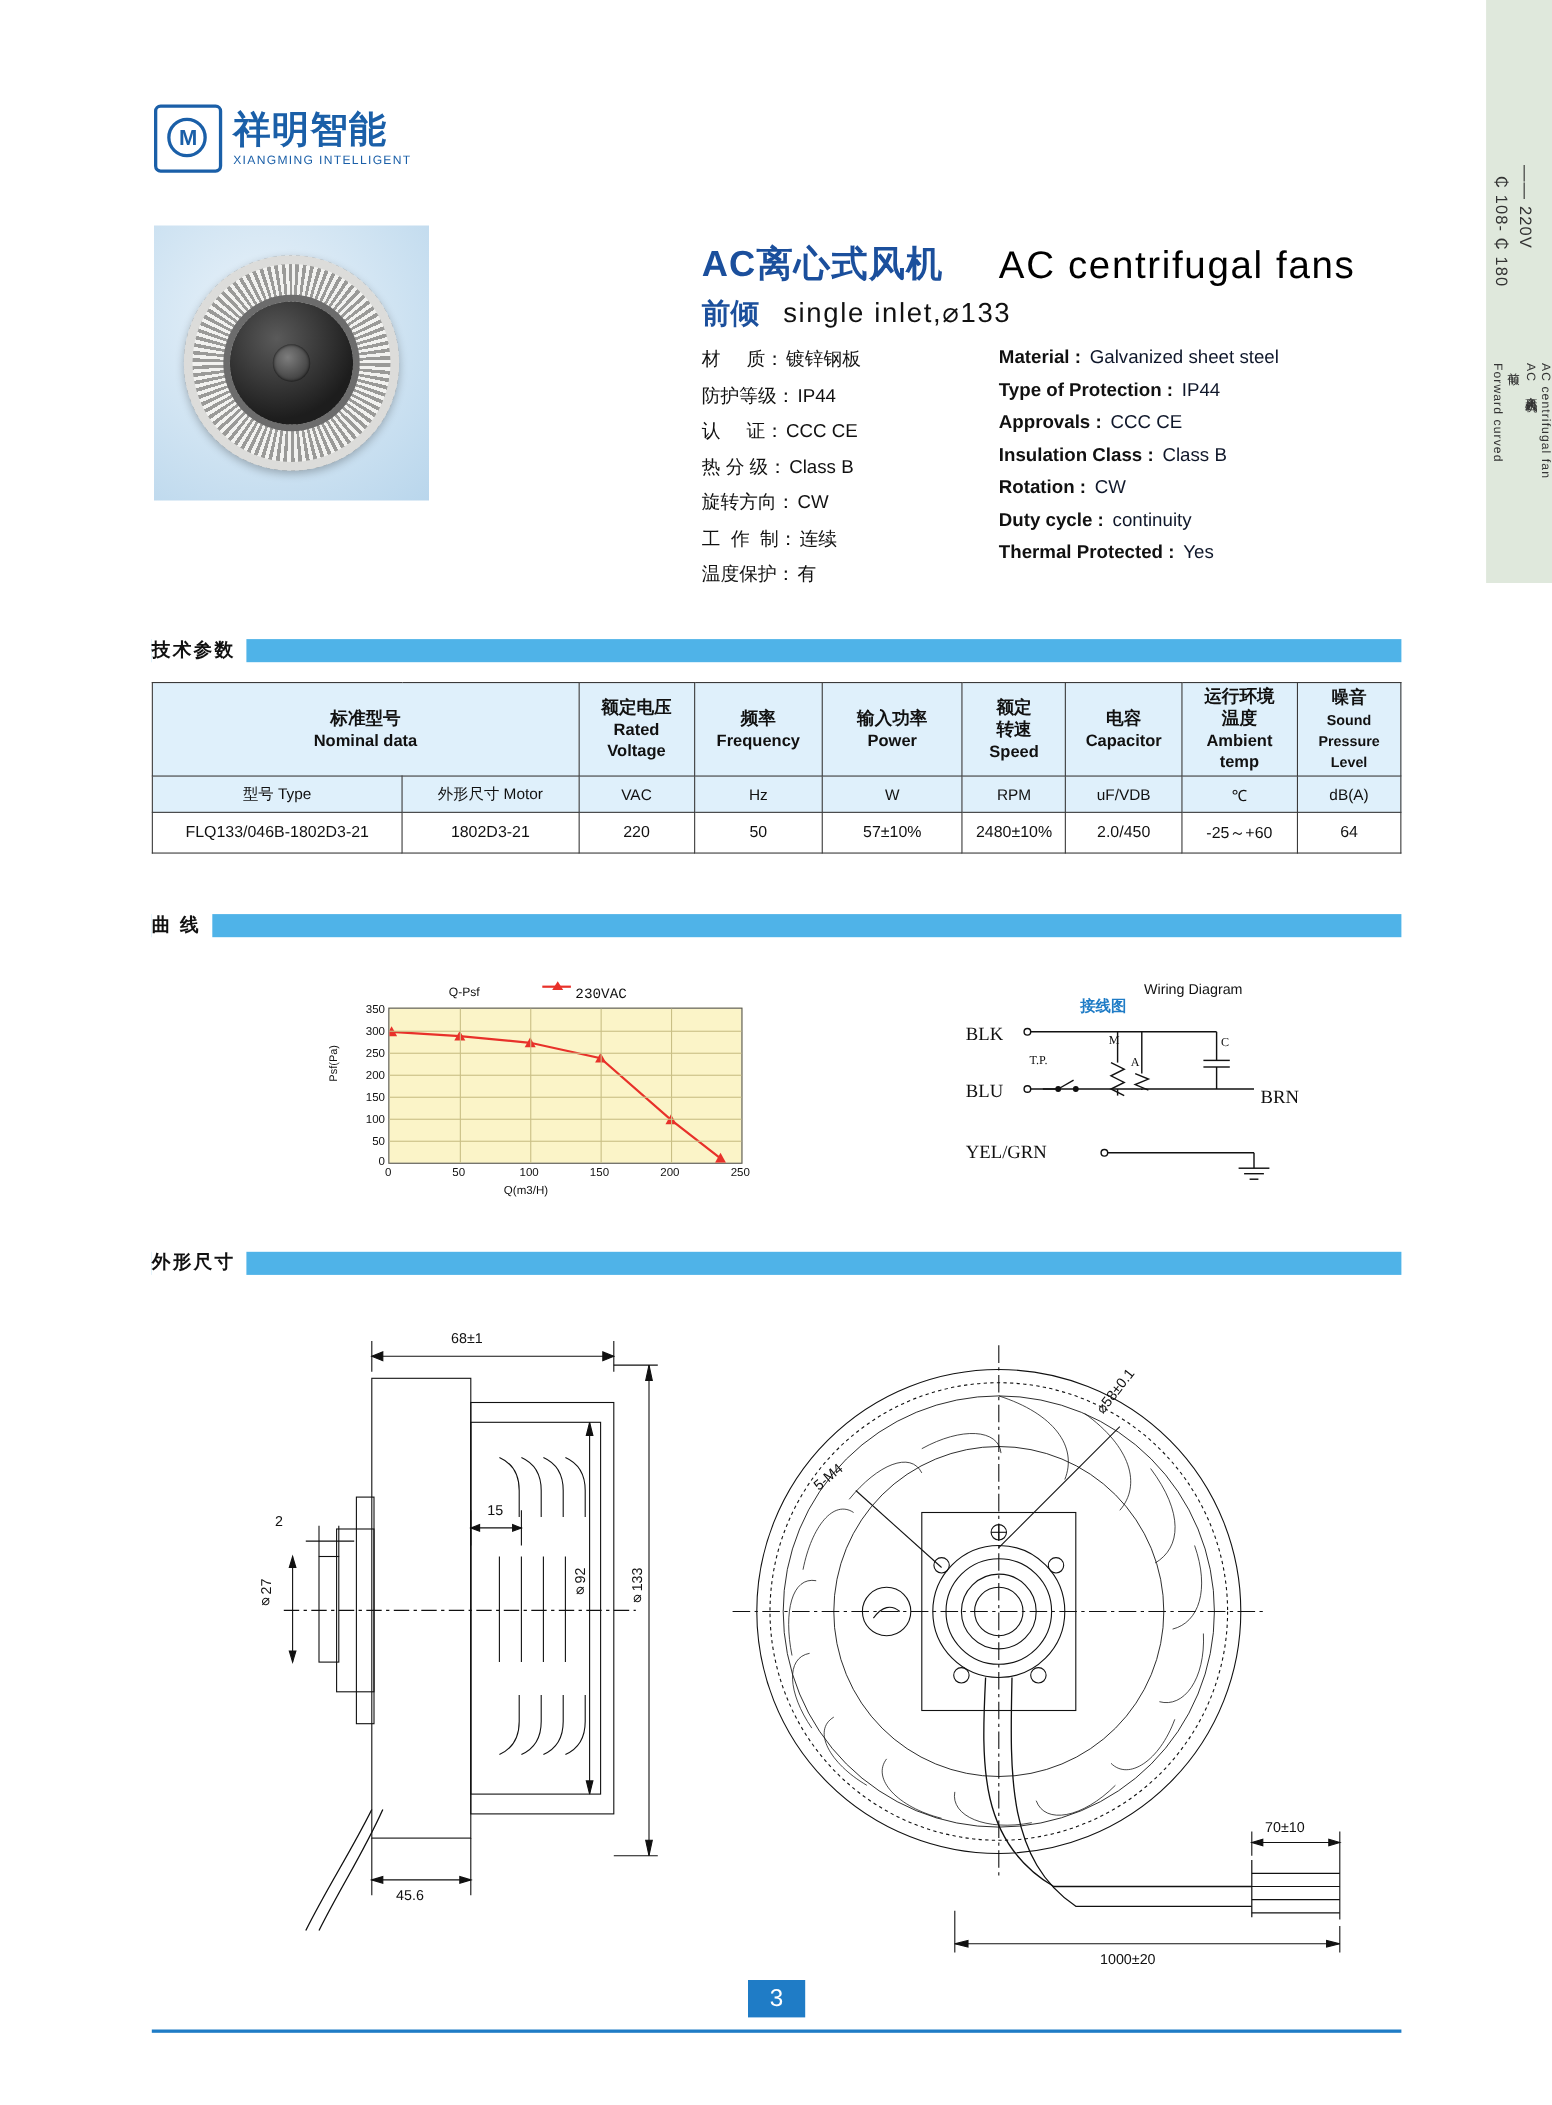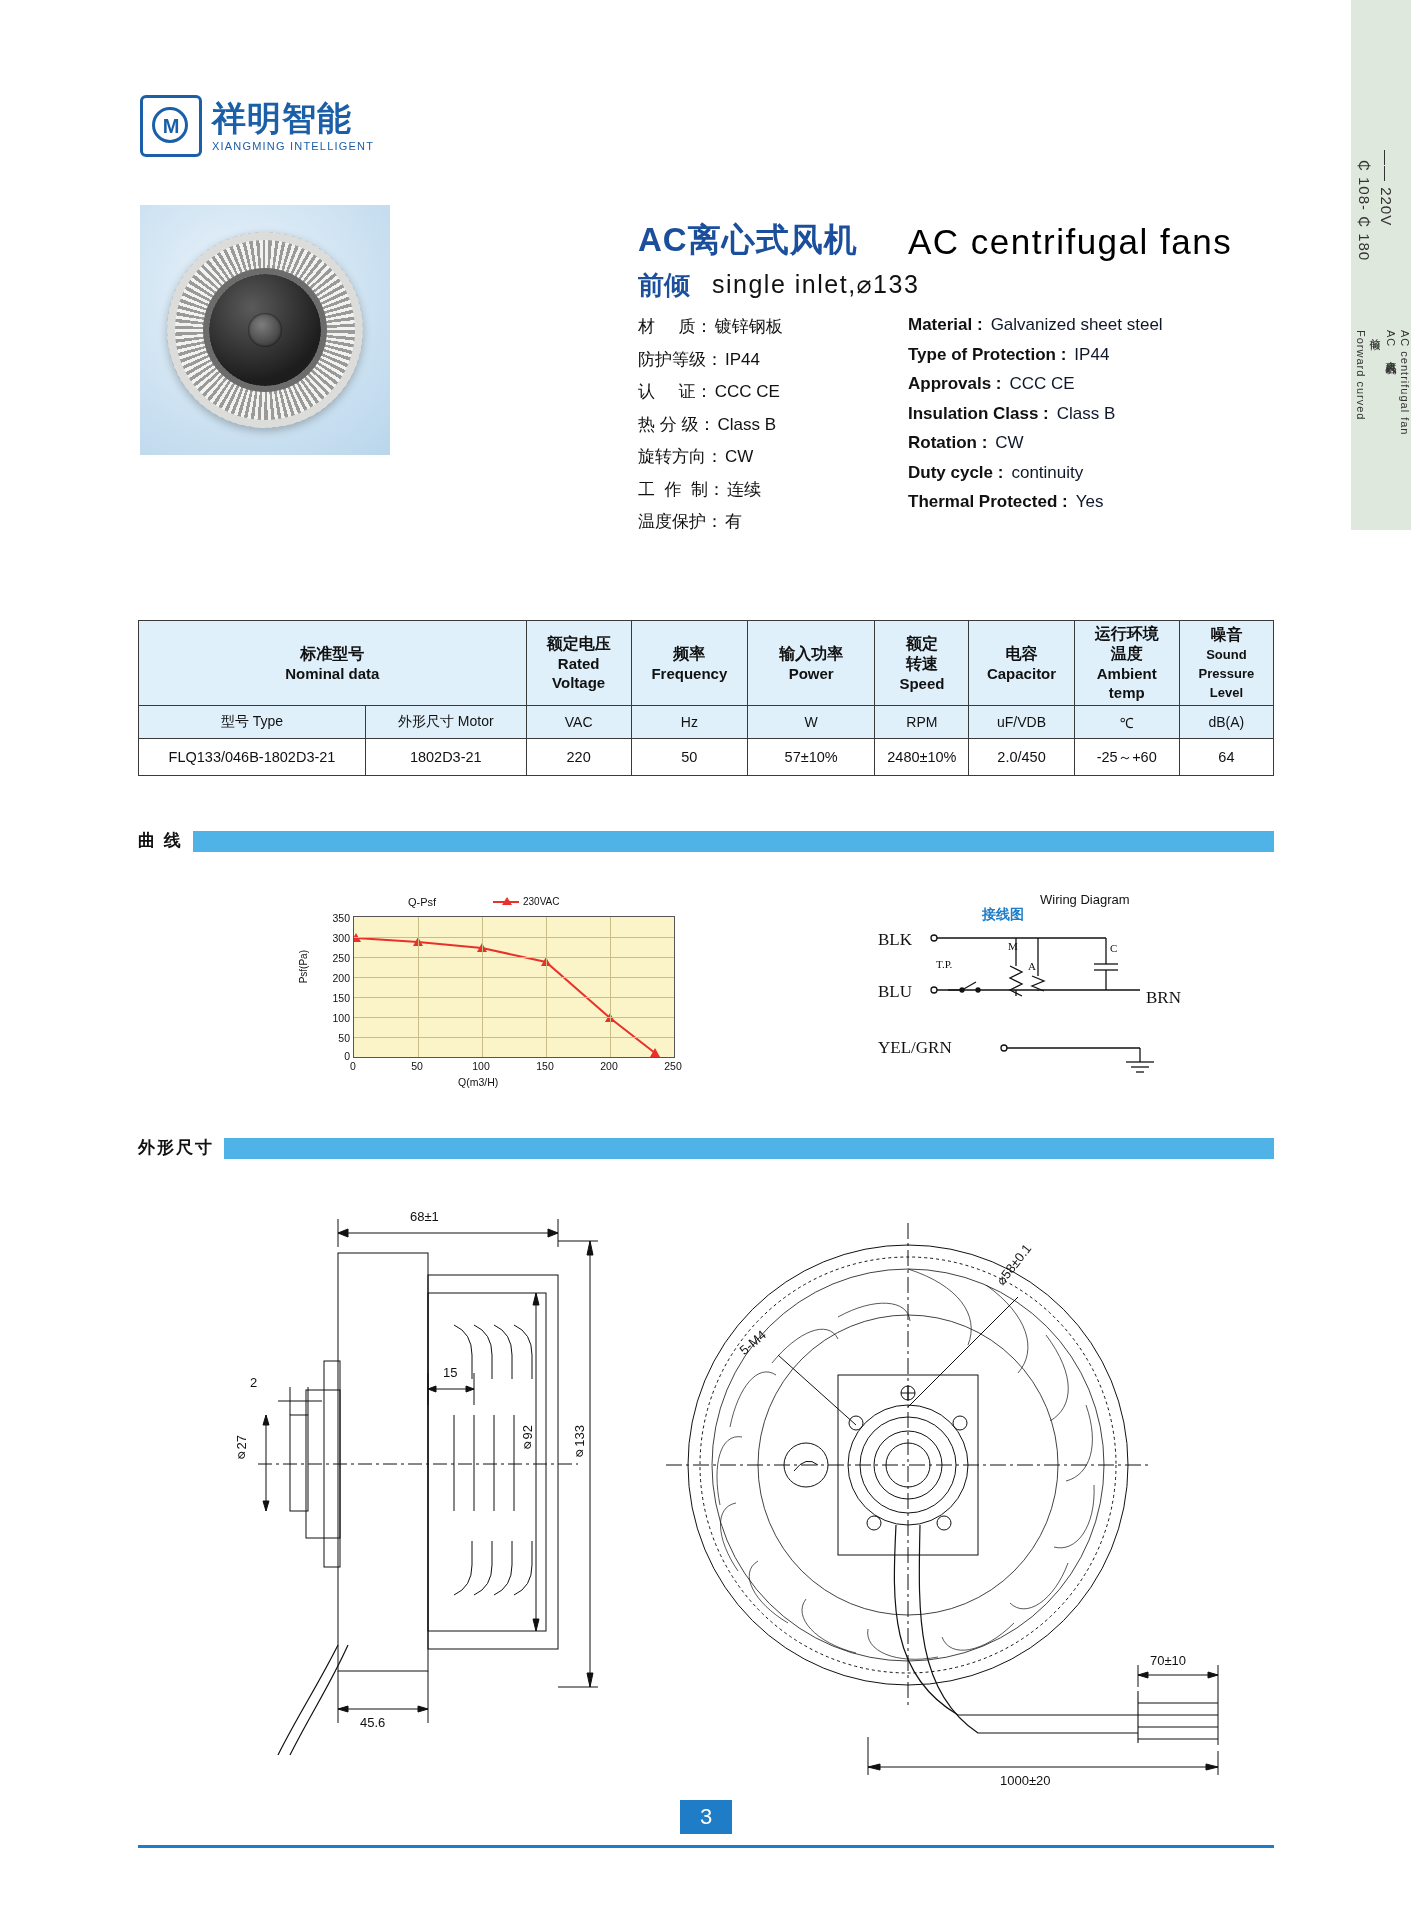--- a/index.html
+++ b/index.html
@@ -96,21 +96,21 @@
   .table .hdr{background:#dff0fb;font-weight:normal;}
   .table .hdr .cn{font-size:16px;font-weight:bold;display:block;line-height:20px;}
   .table .hdr .en{font-size:15px;display:block;line-height:19px;}
   .table .sub td{background:#dff0fb;font-size:14px;height:26px;}
   .table .vals td{height:30px;font-size:14.5px;background:#fff;}
 
   
   .curve-wrap{position:absolute;left:138px;top:880px;width:1136px;height:220px;}
   .chart{position:absolute;left:160px;top:18px;width:440px;height:200px;}
   .chart .ctitle{position:absolute;left:110px;top:-2px;font-size:11px;}
-  .chart .legend{position:absolute;left:195px;top:-2px;font-size:10px;display:flex;align-items:center;gap:4px;}
+  .chart .legend{position:absolute;left:195px;top:-2px;font-size:13px;display:flex;gap:4px;font-family:Liberation Mono, monospace;}
   .chart .legend i{display:inline-block;width:26px;height:2px;background:#e8312a;position:relative;}
   .chart .legend i:after{content:"";position:absolute;left:9px;top:-4px;border-left:5px solid transparent;border-right:5px solid transparent;border-bottom:8px solid #e8312a;}
   .plot{position:absolute;left:55px;top:18px;width:320px;height:140px;background:#fbf4c8;border:1px solid #555;}
   .plot .gv{position:absolute;top:0;bottom:0;width:1px;background:#c9bf86;}
   .plot .gh{position:absolute;left:0;right:0;height:1px;background:#c9bf86;}
   .ylab{position:absolute;left:20px;top:14px;width:32px;text-align:right;font-size:10.5px;}
   .xlab{position:absolute;top:162px;font-size:10.5px;width:30px;text-align:center;}
   .yaxis-title{position:absolute;left:0px;top:52px;font-size:10px;writing-mode:vertical-rl;transform:rotate(180deg);}
   .xaxis-title{position:absolute;left:160px;top:178px;font-size:10.5px;}
 
@@ -219,20 +219,24 @@
     <div class="spec-row">
         <span class="k">Duty cycle :</span>
         <span class="v">continuity</span>
       </div>
     <div class="spec-row">
         <span class="k">Thermal Protected :</span>
         <span class="v">Yes</span>
       </div>
   </div>
 
+  <div class="sec" style="top:578px;">
+    <div class="bar"></div>
+    <div class="lbl">技术参数</div>
+  </div>
 
   <table class="table">
     <tbody>
         <tr class="hdr">
       <th colspan="2">
         <span class="cn">标准型号</span>
         <span class="en">Nominal  data</span>
       </th>
       <th>
         <span class="cn">额定电压</span>

